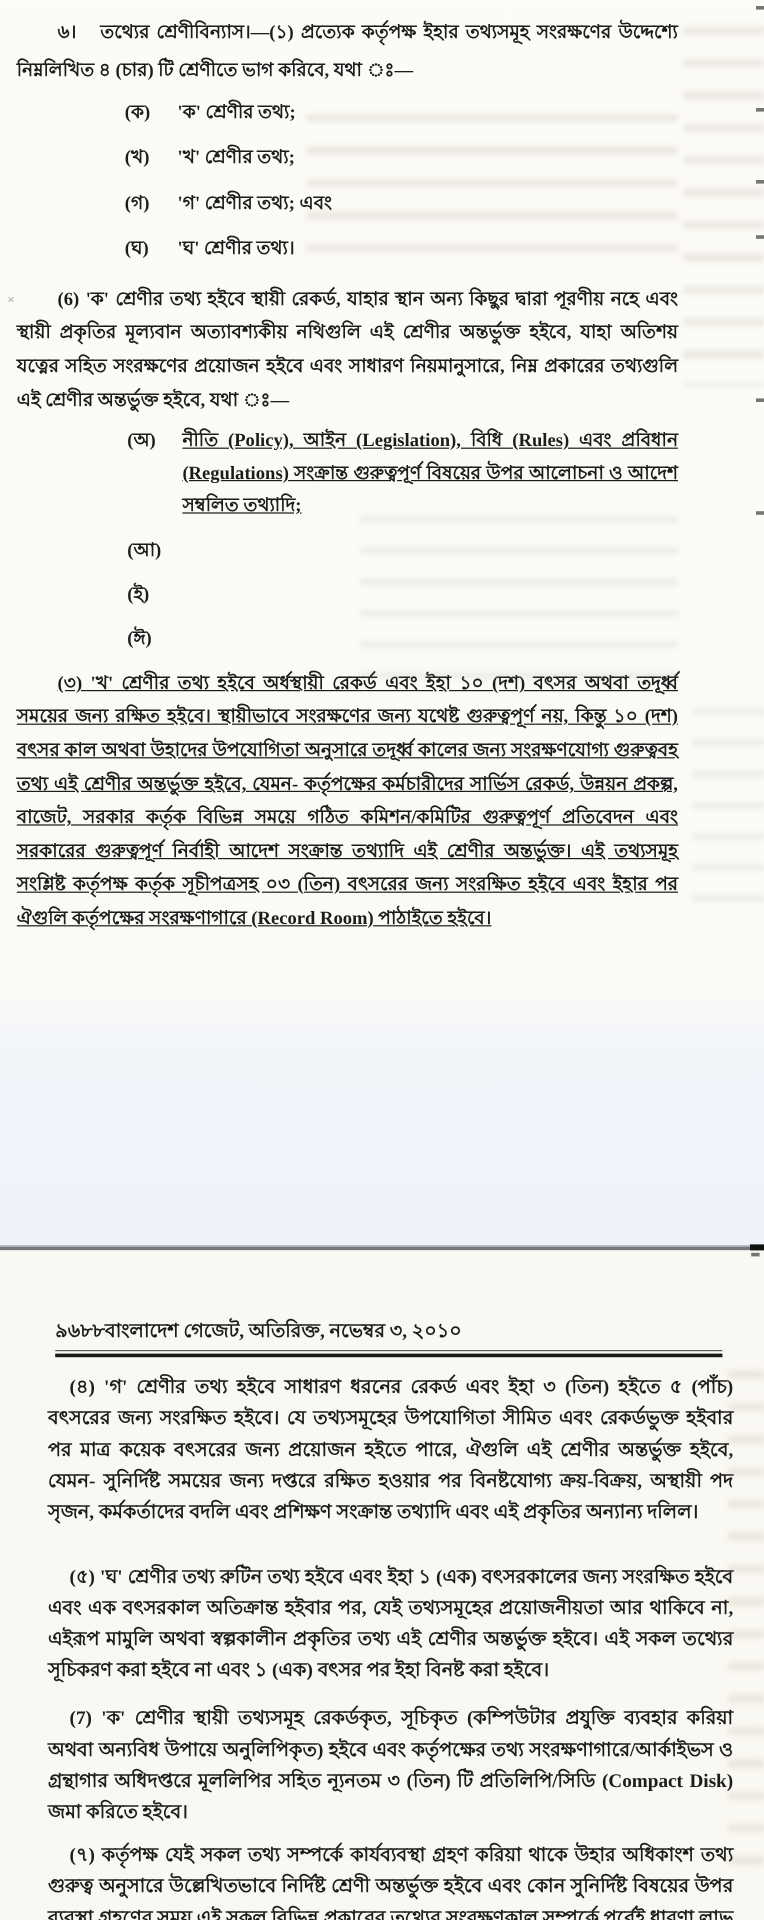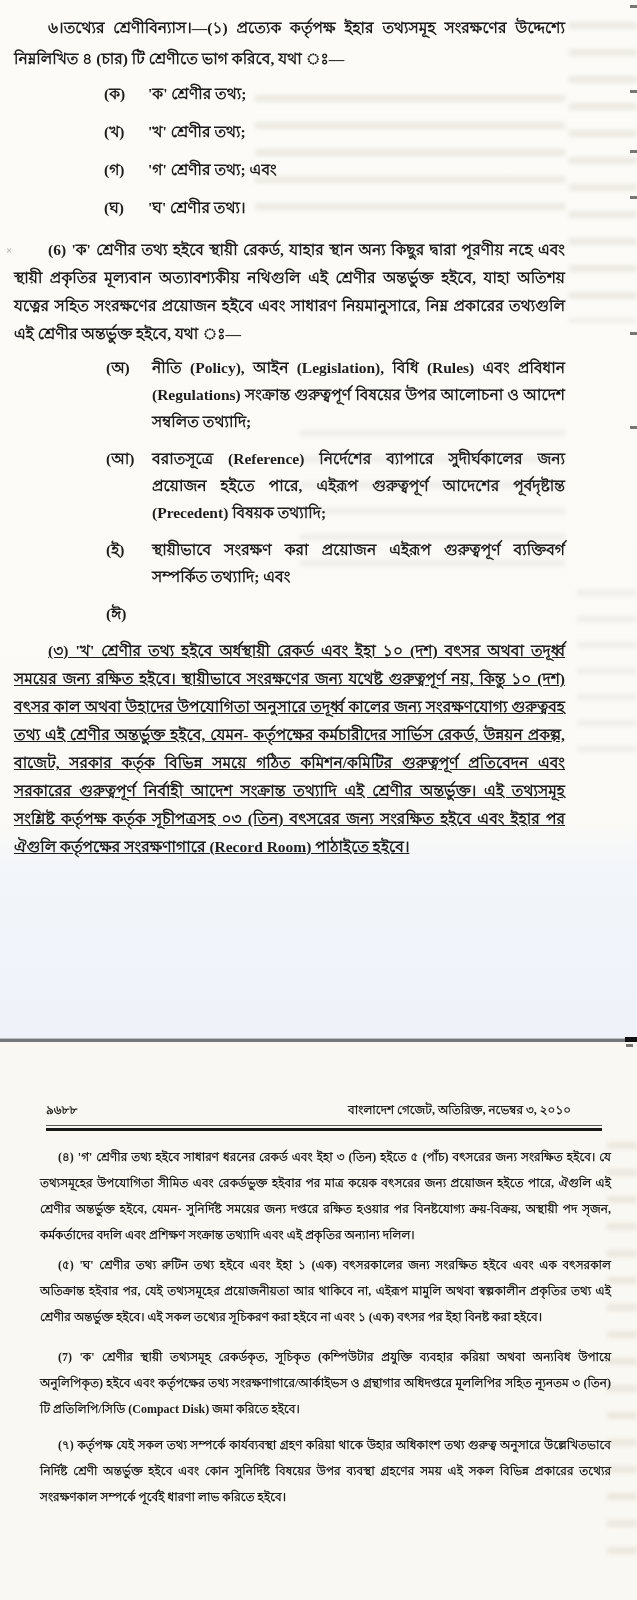--- a/index.html
+++ b/index.html
@@ -23,44 +23,44 @@
   .para{margin:0;text-align:justify;line-height:28px;}
   .intro{line-height:31px;text-indent:34px;}
   .b{font-weight:700;}
   .indent{text-indent:34px;margin-top:8px;}
   .classlist{margin:10px 0 0 90px;}
   .classlist .li{display:flex;gap:14px;margin-bottom:18px;line-height:20px;}
   .classlist .marker{min-width:30px;}
   .sublist{margin:6px 0 0 92px;}
   .sublist .si{display:flex;margin-bottom:10px;}
   .sublist .marker{min-width:46px;line-height:27px;}
-  .sublist .txt{flex:1;text-align:justify;line-height:27px;max-width:424px;}
+  .sublist .txt{flex:1;text-align:justify;line-height:27px;max-width:424px;text-decoration:underline;}
   .p1-para3{margin-top:8px;text-decoration:underline;}
   
   .divider{position:relative;height:3px;background:#75777b;border-top:1px solid #b9bcc1;}
   .divider-endmark{position:absolute;right:0;top:-2px;width:12px;height:6px;background:#111;}
   
   .page2{
     height:559px;
     background:#faf8f2;
     padding:0 26px 0 40px;
-    font-size:12px;
+    font-size:16px;
     font-weight:600;
   }
   .gz-header{
     display:flex;align-items:baseline;
     padding-top:58px;
     line-height:20px;
   }
   .pgnum{margin-left:6px;font-weight:600;}
-  .gz-title{flex:1;text-align:right;font-weight:700;padding-right:40px;}
+  .gz-title{flex:1;text-align:left;font-weight:700;padding-right:40px;}
   .rule{margin-top:5px;height:2px;border-top:1px solid #5a5a5a;border-bottom:3px solid #191919;width:556px;margin-left:6px;}
   .para2{margin:0;text-align:justify;line-height:26px;text-indent:18px;}
   .p2-4{margin-top:13px;}
-  .p2-5{margin-top:4px;}
+  .p2-5{margin-top:28px;}
   .p2-6{margin-top:14px;}
   .p2-7{margin-top:10px;}
   
   .artifact{position:absolute;pointer-events:none;}
   .bleed{
     filter:blur(2px);opacity:.5;
     background:repeating-linear-gradient(180deg,rgba(148,138,112,.30) 0 7px,rgba(0,0,0,0) 7px 27px);
   }
   .bleed-cool{
     filter:blur(2px);opacity:.4;
@@ -83,21 +83,21 @@
     <div class="artifact bleed-cool" style="right:0;top:590px;width:60px;height:170px;"></div>
     <div class="artifact tick" style="top:5px;"></div>
     <div class="artifact tick" style="top:90px;"></div>
     <div class="artifact tick" style="top:150px;"></div>
     <div class="artifact tick" style="top:196px;"></div>
     <div class="artifact tick" style="top:332px;"></div>
     <div class="artifact tick" style="top:426px;"></div>
     <div class="artifact smudge-x" style="left:6px;top:244px;">×</div>
     <div class="artifact speck" style="left:428px;top:396px;"></div>
 
-    <p class="para intro"><span class="b">৬।</span><span class="b" style="margin-left:0;">তথ্যের শ্রেণীবিন্যাস।</span><span>—(১) প্রত্যেক কর্তৃপক্ষ ইহার তথ্যসমূহ সংরক্ষণের উদ্দেশ্যে নিম্নলিখিত ৪ (চার) টি শ্রেণীতে ভাগ করিবে, যথা ঃ—</span></p>
+    <p class="para intro"><span class="b">৬।</span><span class="b" style="margin-left:20px;">তথ্যের শ্রেণীবিন্যাস।</span><span>—(১) প্রত্যেক কর্তৃপক্ষ ইহার তথ্যসমূহ সংরক্ষণের উদ্দেশ্যে নিম্নলিখিত ৪ (চার) টি শ্রেণীতে ভাগ করিবে, যথা ঃ—</span></p>
 
     <div class="classlist">
       <div class="li">
         <span class="marker">(ক)</span>
         <span class="txt">'ক' শ্রেণীর তথ্য;</span>
       </div>
       <div class="li">
         <span class="marker">(খ)</span>
         <span class="txt">'খ' শ্রেণীর তথ্য;</span>
       </div>
@@ -113,25 +113,23 @@
 
     <p class="para indent">(6) 'ক' শ্রেণীর তথ্য হইবে স্থায়ী রেকর্ড, যাহার স্থান অন্য কিছুর দ্বারা পূরণীয় নহে এবং স্থায়ী প্রকৃতির মূল্যবান অত্যাবশ্যকীয় নথিগুলি এই শ্রেণীর অন্তর্ভুক্ত হইবে, যাহা অতিশয় যত্নের সহিত সংরক্ষণের প্রয়োজন হইবে এবং সাধারণ নিয়মানুসারে, নিম্ন প্রকারের তথ্যগুলি এই শ্রেণীর অন্তর্ভুক্ত হইবে, যথা ঃ—</p>
 
     <div class="sublist">
       <div class="si">
         <span class="marker">(অ)</span>
         <span class="txt">নীতি (Policy), আইন (Legislation), বিধি (Rules) এবং প্রবিধান (Regulations) সংক্রান্ত গুরুত্বপূর্ণ বিষয়ের উপর আলোচনা ও আদেশ সম্বলিত তথ্যাদি;</span>
       </div>
       <div class="si">
         <span class="marker">(আ)</span>
-        <span class="txt">বরাতসূত্রে (Reference) নির্দেশের ব্যাপারে সুদীর্ঘকালের জন্য প্রয়োজন হইতে পারে, এইরূপ গুরুত্বপূর্ণ আদেশের পূর্বদৃষ্টান্ত (Precedent) বিষয়ক তথ্যাদি;</span>
       </div>
       <div class="si">
         <span class="marker">(ই)</span>
-        <span class="txt">স্থায়ীভাবে সংরক্ষণ করা প্রয়োজন এইরূপ গুরুত্বপূর্ণ ব্যক্তিবর্গ সম্পর্কিত তথ্যাদি; এবং</span>
       </div>
       <div class="si">
         <span class="marker">(ঈ)</span>
       </div>
     </div>
 
     <p class="para indent p1-para3">(৩) 'খ' শ্রেণীর তথ্য হইবে অর্ধস্থায়ী রেকর্ড এবং ইহা ১০ (দশ) বৎসর অথবা তদূর্ধ্ব সময়ের জন্য রক্ষিত হইবে। স্থায়ীভাবে সংরক্ষণের জন্য যথেষ্ট গুরুত্বপূর্ণ নয়, কিন্তু ১০ (দশ) বৎসর কাল অথবা উহাদের উপযোগিতা অনুসারে তদূর্ধ্ব কালের জন্য সংরক্ষণযোগ্য গুরুত্ববহ তথ্য এই শ্রেণীর অন্তর্ভুক্ত হইবে, যেমন- কর্তৃপক্ষের কর্মচারীদের সার্ভিস রেকর্ড, উন্নয়ন প্রকল্প, বাজেট, সরকার কর্তৃক বিভিন্ন সময়ে গঠিত কমিশন/কমিটির গুরুত্বপূর্ণ প্রতিবেদন এবং সরকারের গুরুত্বপূর্ণ নির্বাহী আদেশ সংক্রান্ত তথ্যাদি এই শ্রেণীর অন্তর্ভুক্ত। এই তথ্যসমূহ সংশ্লিষ্ট কর্তৃপক্ষ কর্তৃক সূচীপত্রসহ ০৩ (তিন) বৎসরের জন্য সংরক্ষিত হইবে এবং ইহার পর ঐগুলি কর্তৃপক্ষের সংরক্ষণাগারে (Record Room) পাঠাইতে হইবে।</p>
   </section>
 
   <div class="divider">

